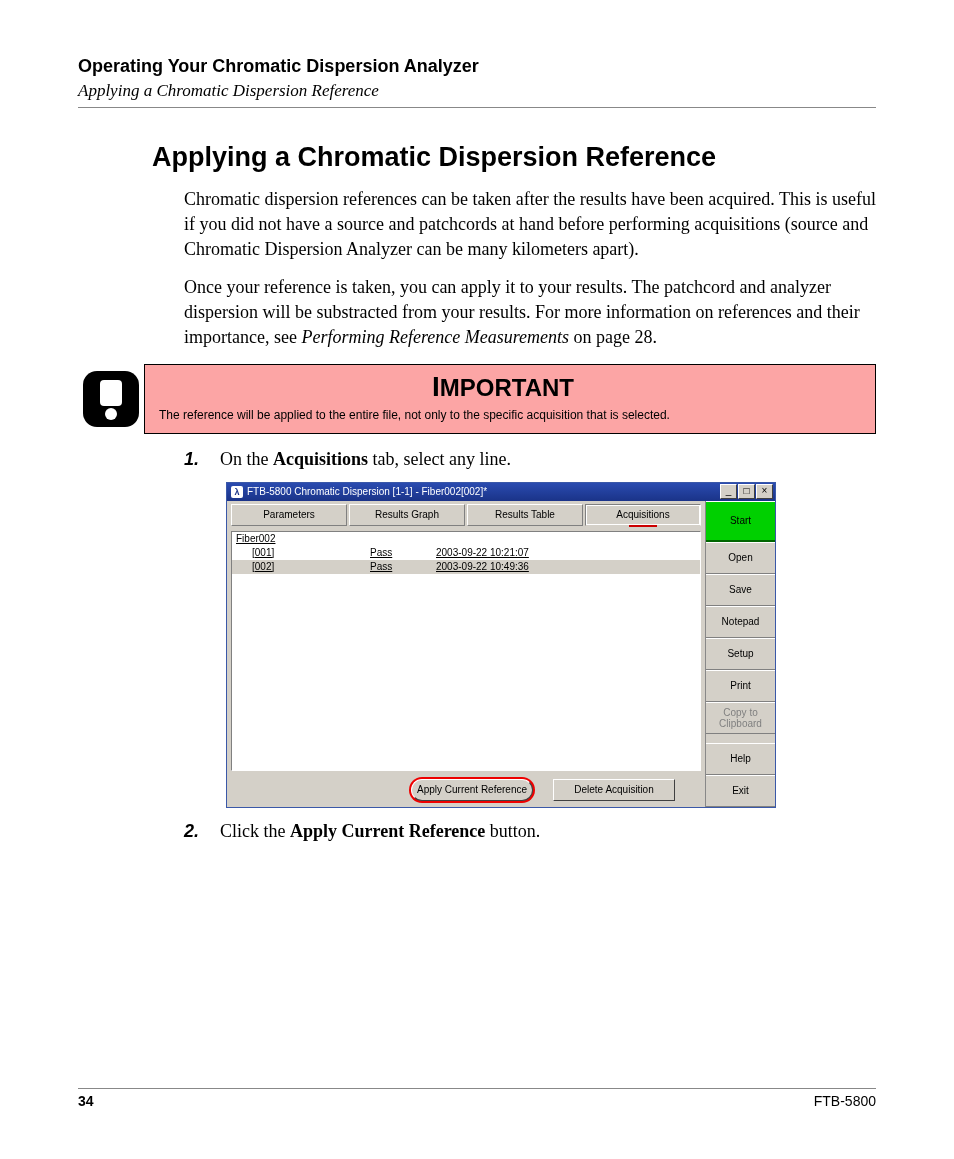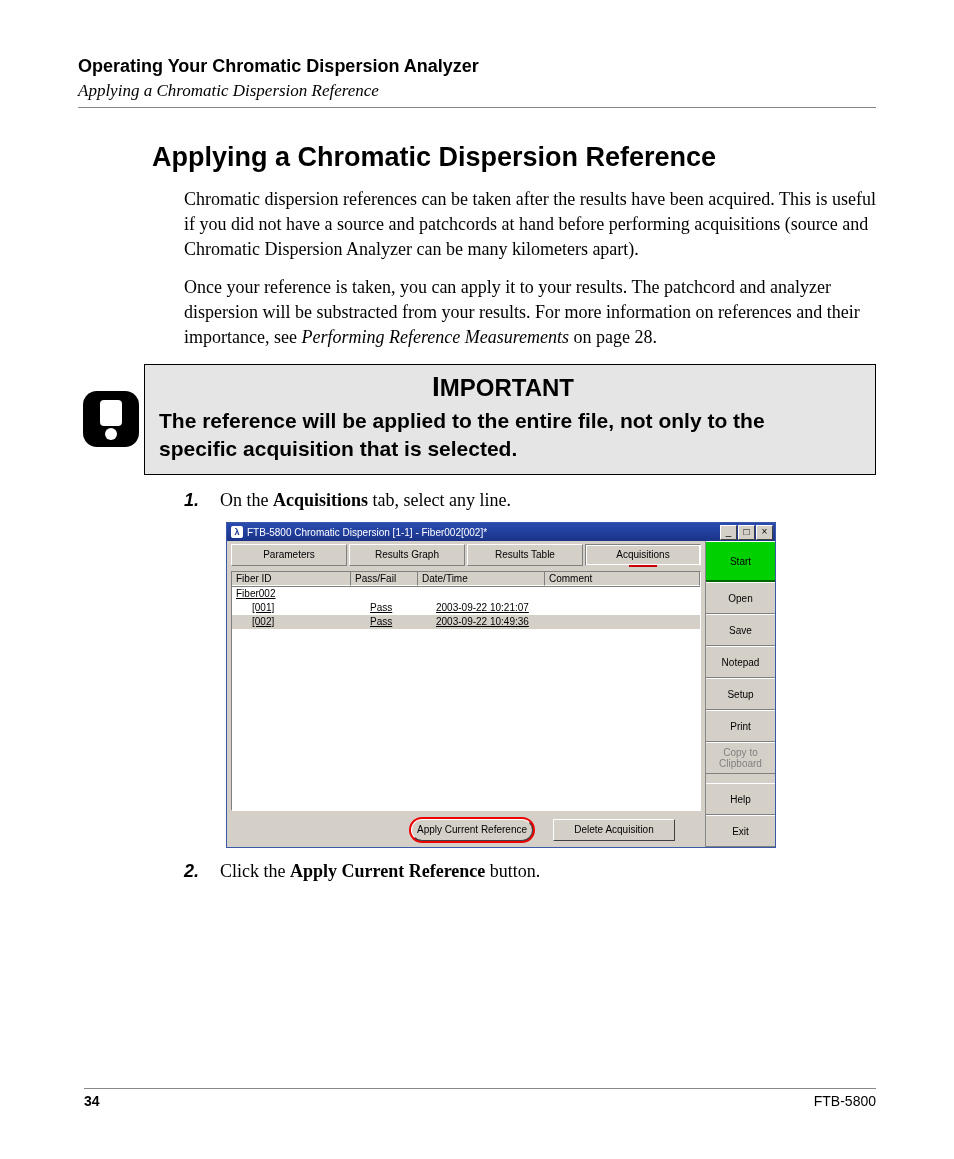--- a/index.html
+++ b/index.html
@@ -55,34 +55,34 @@
   .important-icon {
     width: 66px;
     flex: 0 0 66px;
     display:flex;
     align-items:center;
     justify-content:center;
   }
   .important-box {
     flex: 1;
     border: 1px solid #000;
-    background: #e5e5e5;
+    background: #fca5a5;
     padding: 6px 28px 10px 14px;
     font-family: Verdana, Arial, sans-serif;
   }
   .important-title {
     text-align: center;
     font-weight: 700;
     font-size: 24px;
     margin-bottom: 4px;
   }
   .important-title .cap { font-size: 28px; }
   .important-body {
-    font-weight: 700;
-    font-size: 21px;
+    font-weight: 400;
+    font-size: 12px;
     line-height: 1.35;
   }
 
   .steps-heading {
     margin: 12px 0 6px 106px;
     font-family: Verdana, Arial, sans-serif;
     font-style: italic;
     font-weight: 700;
     font-size: 17px;
   }
@@ -252,21 +252,21 @@
     height: 38px;
     border-bottom:2px solid #060;
     color:#000;
   }
   .side-btn.disabled { color:#808080; }
   .side-gap { flex:1; }
 
   
   .footer {
     position:absolute;
-    left:84px; right:78px; bottom:50px;
+    left:78px; right:78px; bottom:50px;
   }
   .footer-rule { border:0; border-top:1.5px solid #888; margin-bottom:4px;}
   .footer-row {
     display:flex;
     font-family: Verdana, Arial, sans-serif;
     font-size: 14px;
   }
   .footer-row .pn { font-weight:700; }
   .footer-row .sp { flex:1; }
 </style>
@@ -325,26 +325,20 @@
         <div class="tabs-row">
           <div class="tab">Parameters</div>
           <div class="tab">Results Graph</div>
           <div class="tab">Results Table</div>
           <div class="tab active">
             <span>Acquisitions</span>
             <span class="accent-under"></span>
           </div>
         </div>
         <div class="grid-area">
-          <div class="grid-head">
-            <div class="gh col-fid">Fiber ID</div>
-            <div class="gh col-pf">Pass/Fail</div>
-            <div class="gh col-dt">Date/Time</div>
-            <div class="gh col-cm">Comment</div>
-          </div>
           <div class="grid-body" id="grid-body">
               <div class="grid-row">
                 <div class="gc col-fid">Fiber002</div>
                 <div class="gc col-pf"></div>
                 <div class="gc col-dt"></div>
                 <div class="gc col-cm"></div>
               </div>
               <div class="grid-row">
                 <div class="gc col-fid indent">[001]</div>
                 <div class="gc col-pf">Pass</div>

